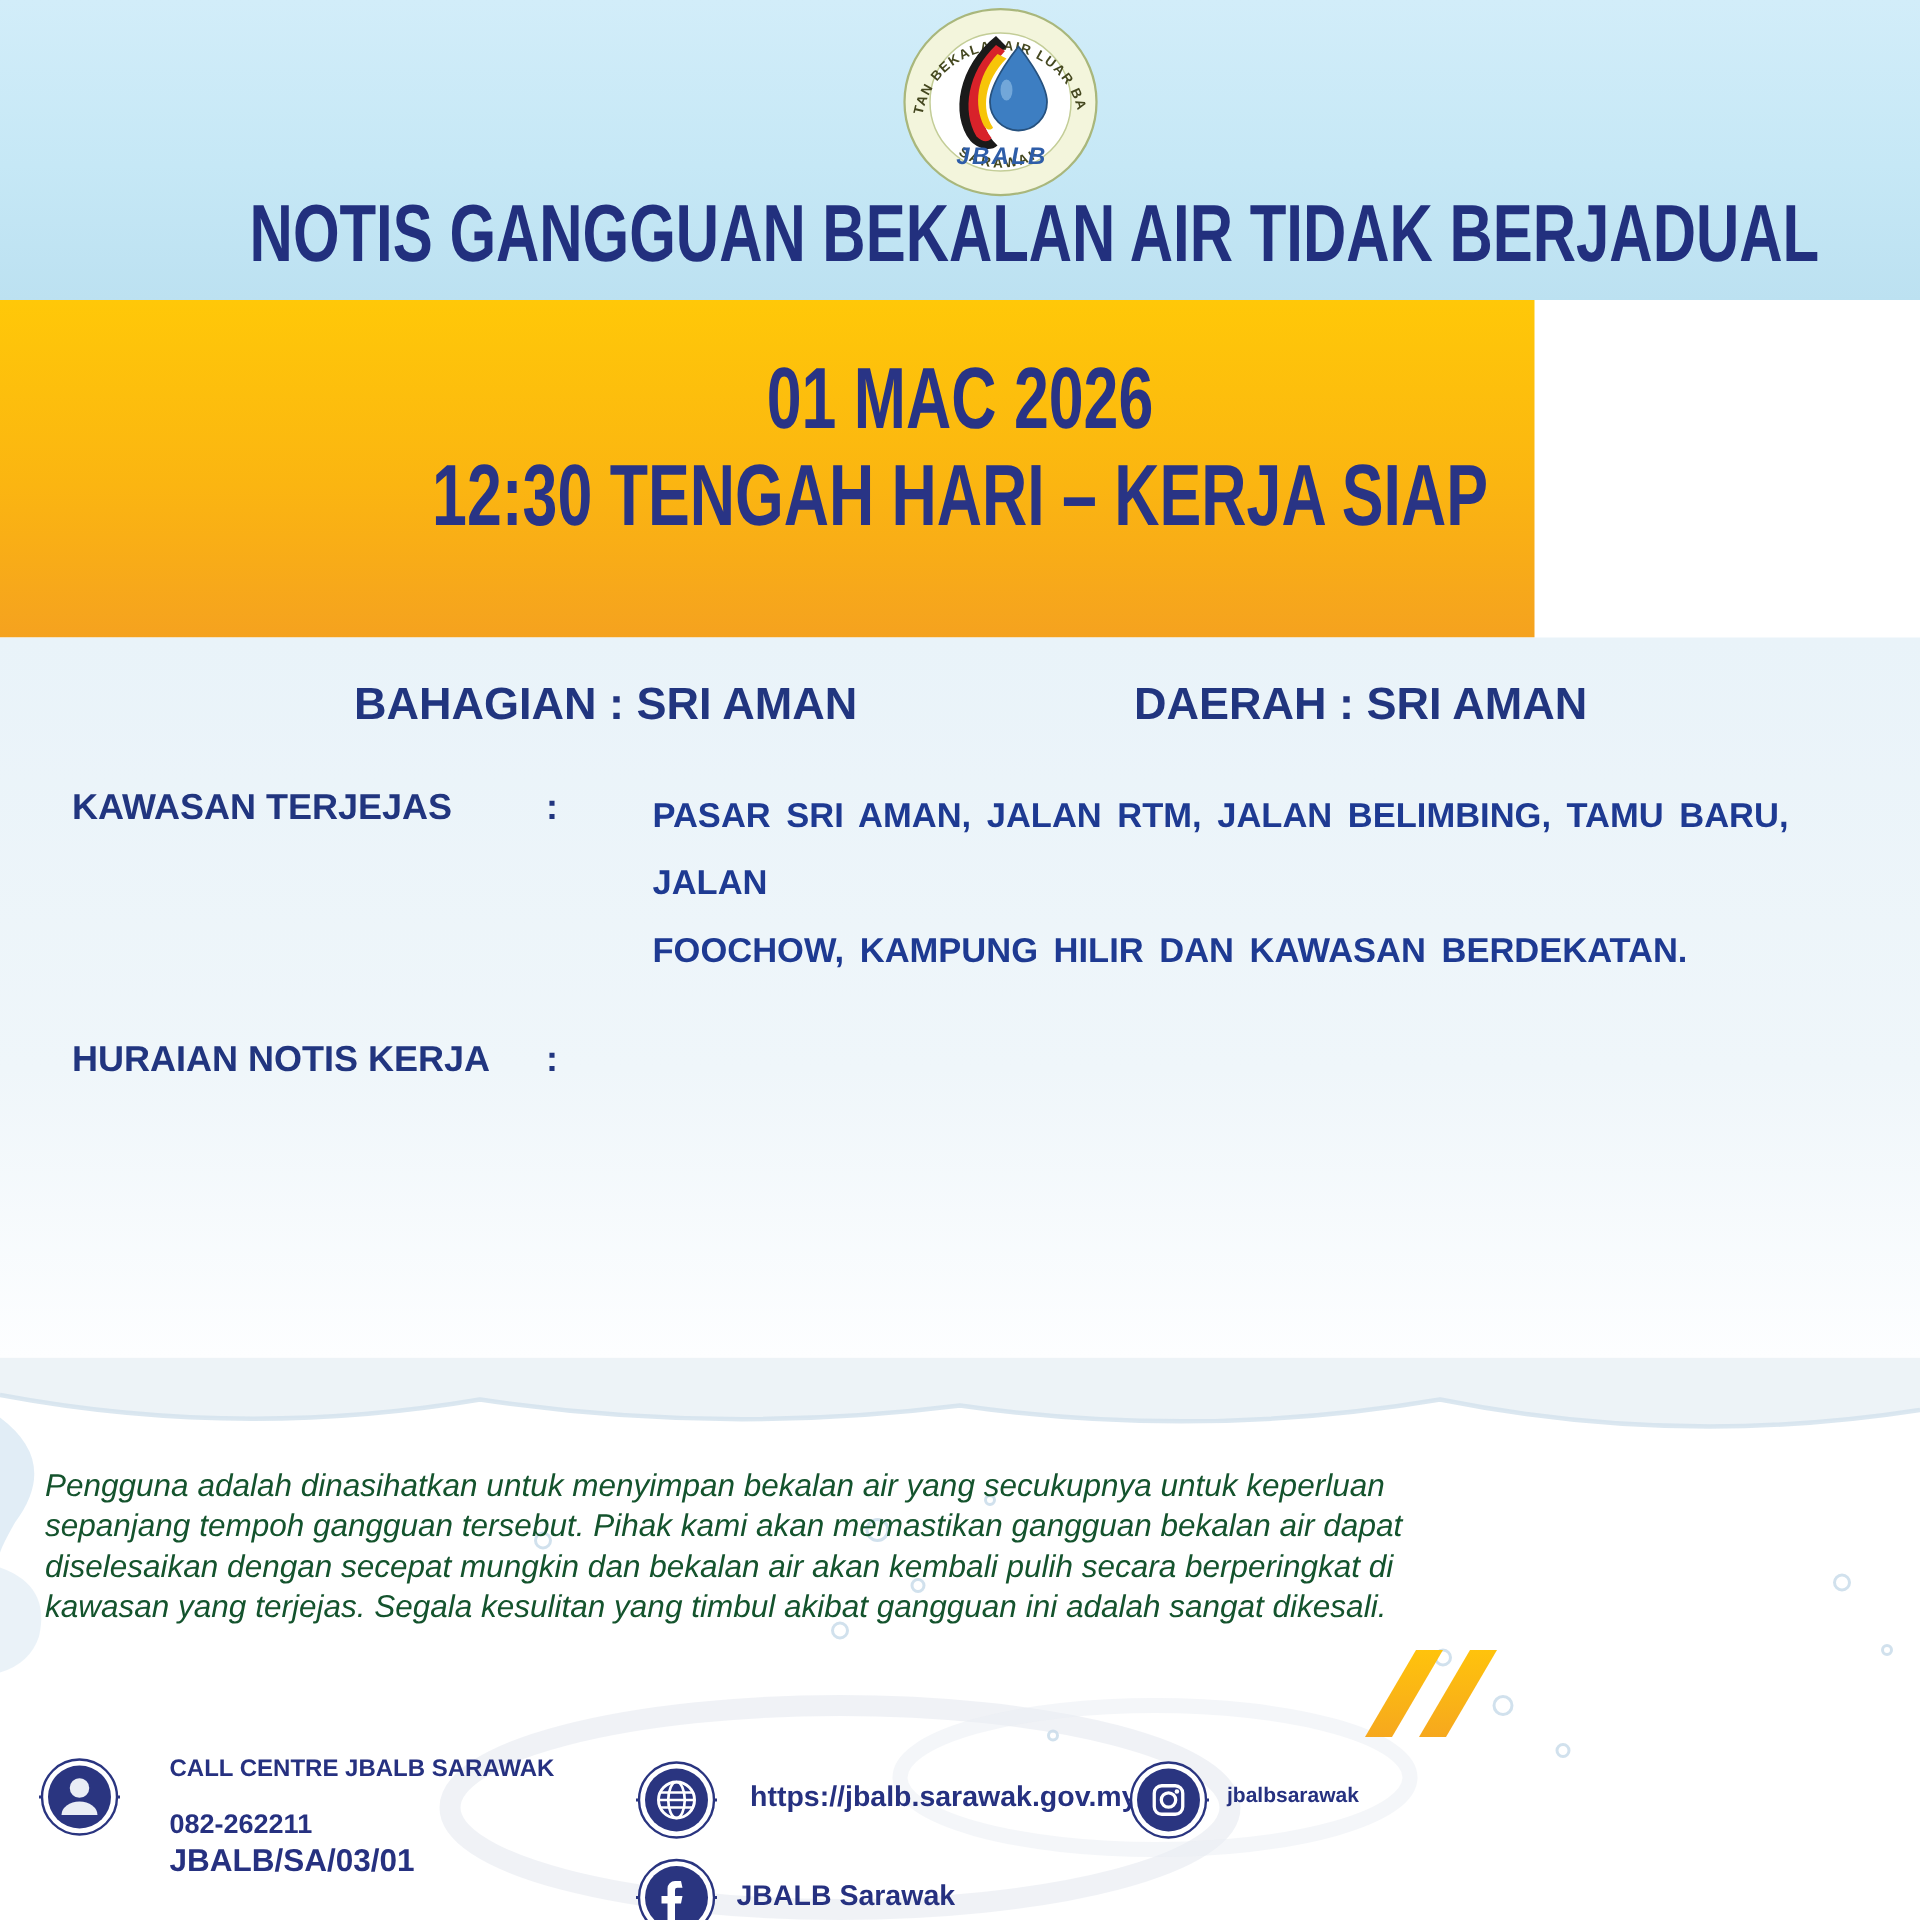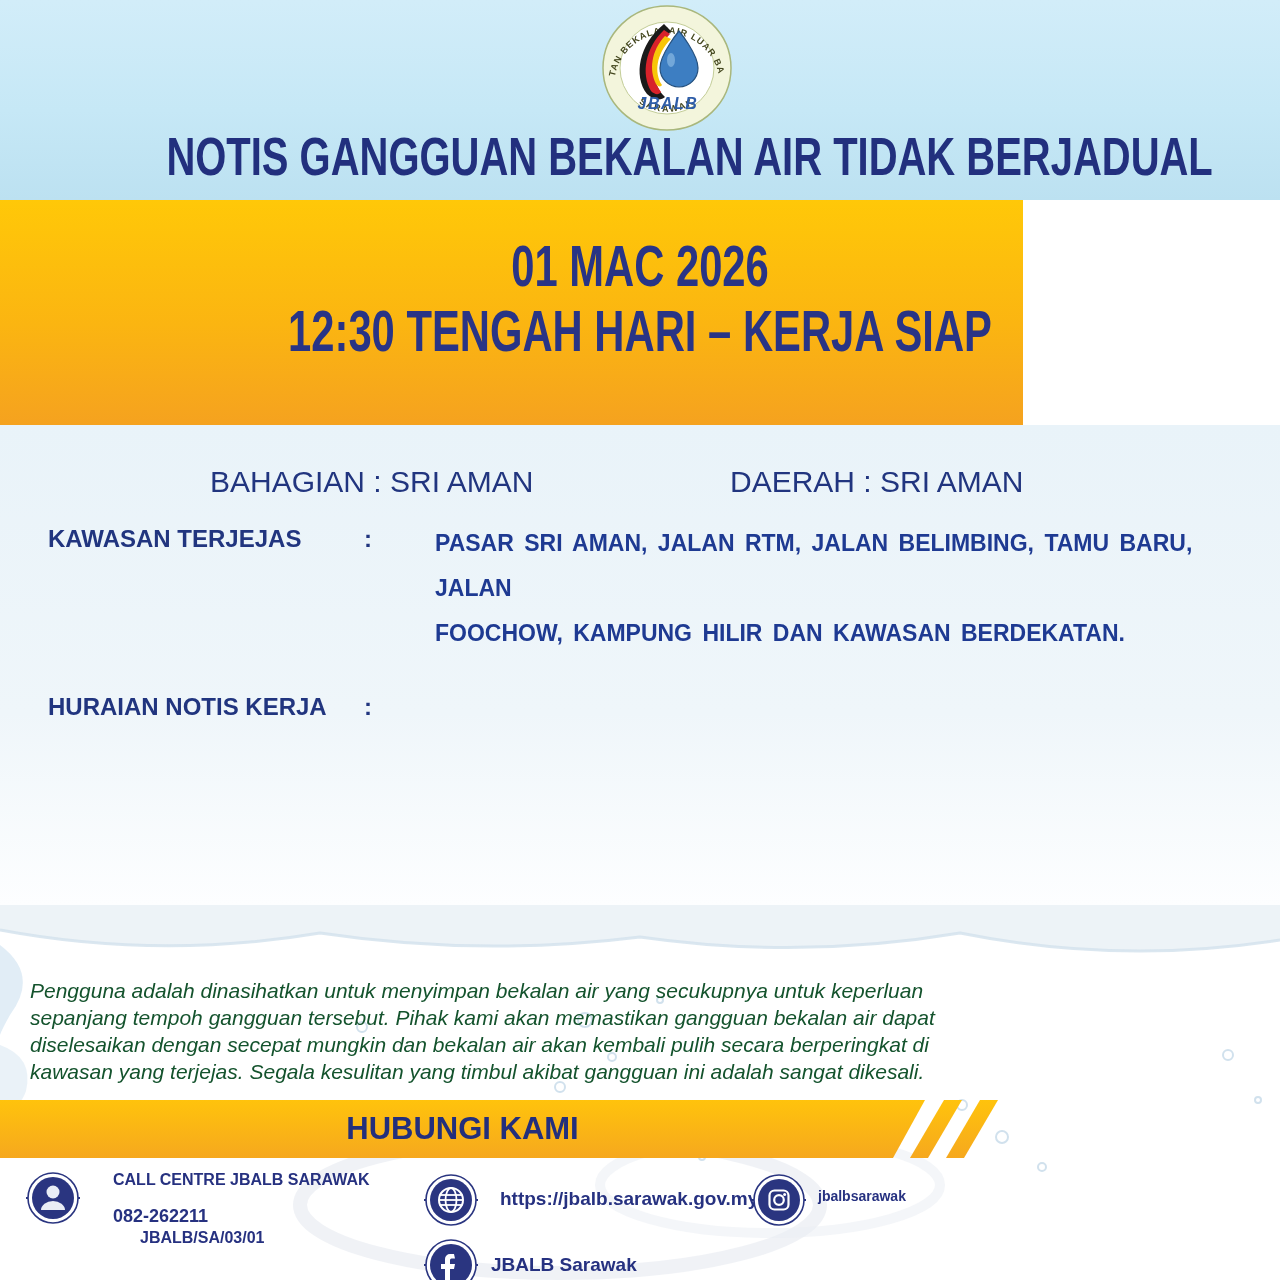--- a/index.html
+++ b/index.html
@@ -19,21 +19,21 @@
   .date-band{position:absolute;left:0;top:200px;width:1023px;height:225px;
     background:linear-gradient(180deg,#FFC808 0%,#FBB511 55%,#F5A21F 100%);}
   .date-line{position:absolute;left:0;width:1280px;text-align:center;
     font-weight:bold;font-size:58px;line-height:62px;color:#293485;
     transform:scaleX(0.72);transform-origin:50% 50%;white-space:nowrap;}
   .date-line.l1{top:35px;}
   .date-line.l2{top:100px;}
   
   .body-sec{position:absolute;left:0;top:425px;width:1280px;height:480px;
     background:linear-gradient(180deg,#E9F3F9 0%,#EFF6FA 60%,#FDFEFF 100%);}
-  .loc{position:absolute;top:40px;font-weight:normal;font-size:30px;color:#21357F;white-space:nowrap;}
+  .loc{position:absolute;top:28px;font-weight:bold;font-size:30px;color:#21357F;white-space:nowrap;margin-left:26px;}
   .loc.bahagian{left:210px;}
   .loc.daerah{left:730px;}
   .fld-label{position:absolute;left:48px;font-weight:bold;font-size:24px;color:#21357F;white-space:nowrap;text-align:right;}
   .fld-colon{position:absolute;left:364px;font-weight:bold;font-size:24px;color:#21357F;}
   .fld-text{position:absolute;left:435px;width:808px;font-weight:bold;color:#1E3A92;
     white-space:pre-line;}
   .kawasan-label,.kawasan-colon{top:100px;}
   .kawasan-text{top:96px;font-size:23px;line-height:45px;word-spacing:4px;}
   .huraian-label,.huraian-colon{top:268px;}
   .huraian-text{top:260px;font-size:24px;line-height:52px;word-spacing:11px;}
@@ -53,21 +53,21 @@
   .stripe.s1{left:910px;}
   .stripe.s2{left:946px;}
   .contact-icon{position:absolute;width:54px;height:54px;}
   .c-person{left:26px;top:266px;}
   .c-globe{left:424px;top:268px;}
   .c-fb{left:424px;top:333px;}
   .c-ig{left:752px;top:268px;}
   .contact-text{position:absolute;font-weight:bold;color:#263180;white-space:nowrap;}
   .t-cc1{left:113px;top:266px;font-size:16px;}
   .t-cc2{left:113px;top:301px;font-size:18px;}
-  .t-ref{left:113px;top:324px;font-size:16px;margin-left:27px;}
+  .t-ref{left:113px;top:324px;font-size:21px;}
   .t-web{left:500px;top:283px;font-size:19px;}
   .t-fb{left:491px;top:349px;font-size:19px;}
   .t-ig{left:818px;top:283px;font-size:14px;}
 </style>
 </head>
 <body>
 
 <div id="poster">
 
   <div class="header">
@@ -136,23 +136,20 @@
         <circle cx="1228" cy="150" r="5"></circle>
           <circle cx="1258" cy="195" r="3"></circle>
       </g>
     </svg>
 
     <div class="disclaimer">Pengguna adalah dinasihatkan untuk menyimpan bekalan air yang secukupnya untuk keperluan
 sepanjang tempoh gangguan tersebut. Pihak kami akan memastikan gangguan bekalan air dapat
 diselesaikan dengan secepat mungkin dan bekalan air akan kembali pulih secara berperingkat di
 kawasan yang terjejas. Segala kesulitan yang timbul akibat gangguan ini adalah sangat dikesali.</div>
 
-    <div class="contact-banner">
-      <div class="txt">HUBUNGI KAMI</div>
-    </div>
     <div class="stripe s1">
         <div class="fill"></div>
       </div>
     <div class="stripe s2">
         <div class="fill"></div>
       </div>
 
     <svg class="contact-icon c-person" viewBox="0 0 54 54">
       <line x1="0" y1="27" x2="4" y2="27" stroke="#2A3580" stroke-width="2"></line>
       <line x1="50" y1="27" x2="54" y2="27" stroke="#2A3580" stroke-width="2"></line>

